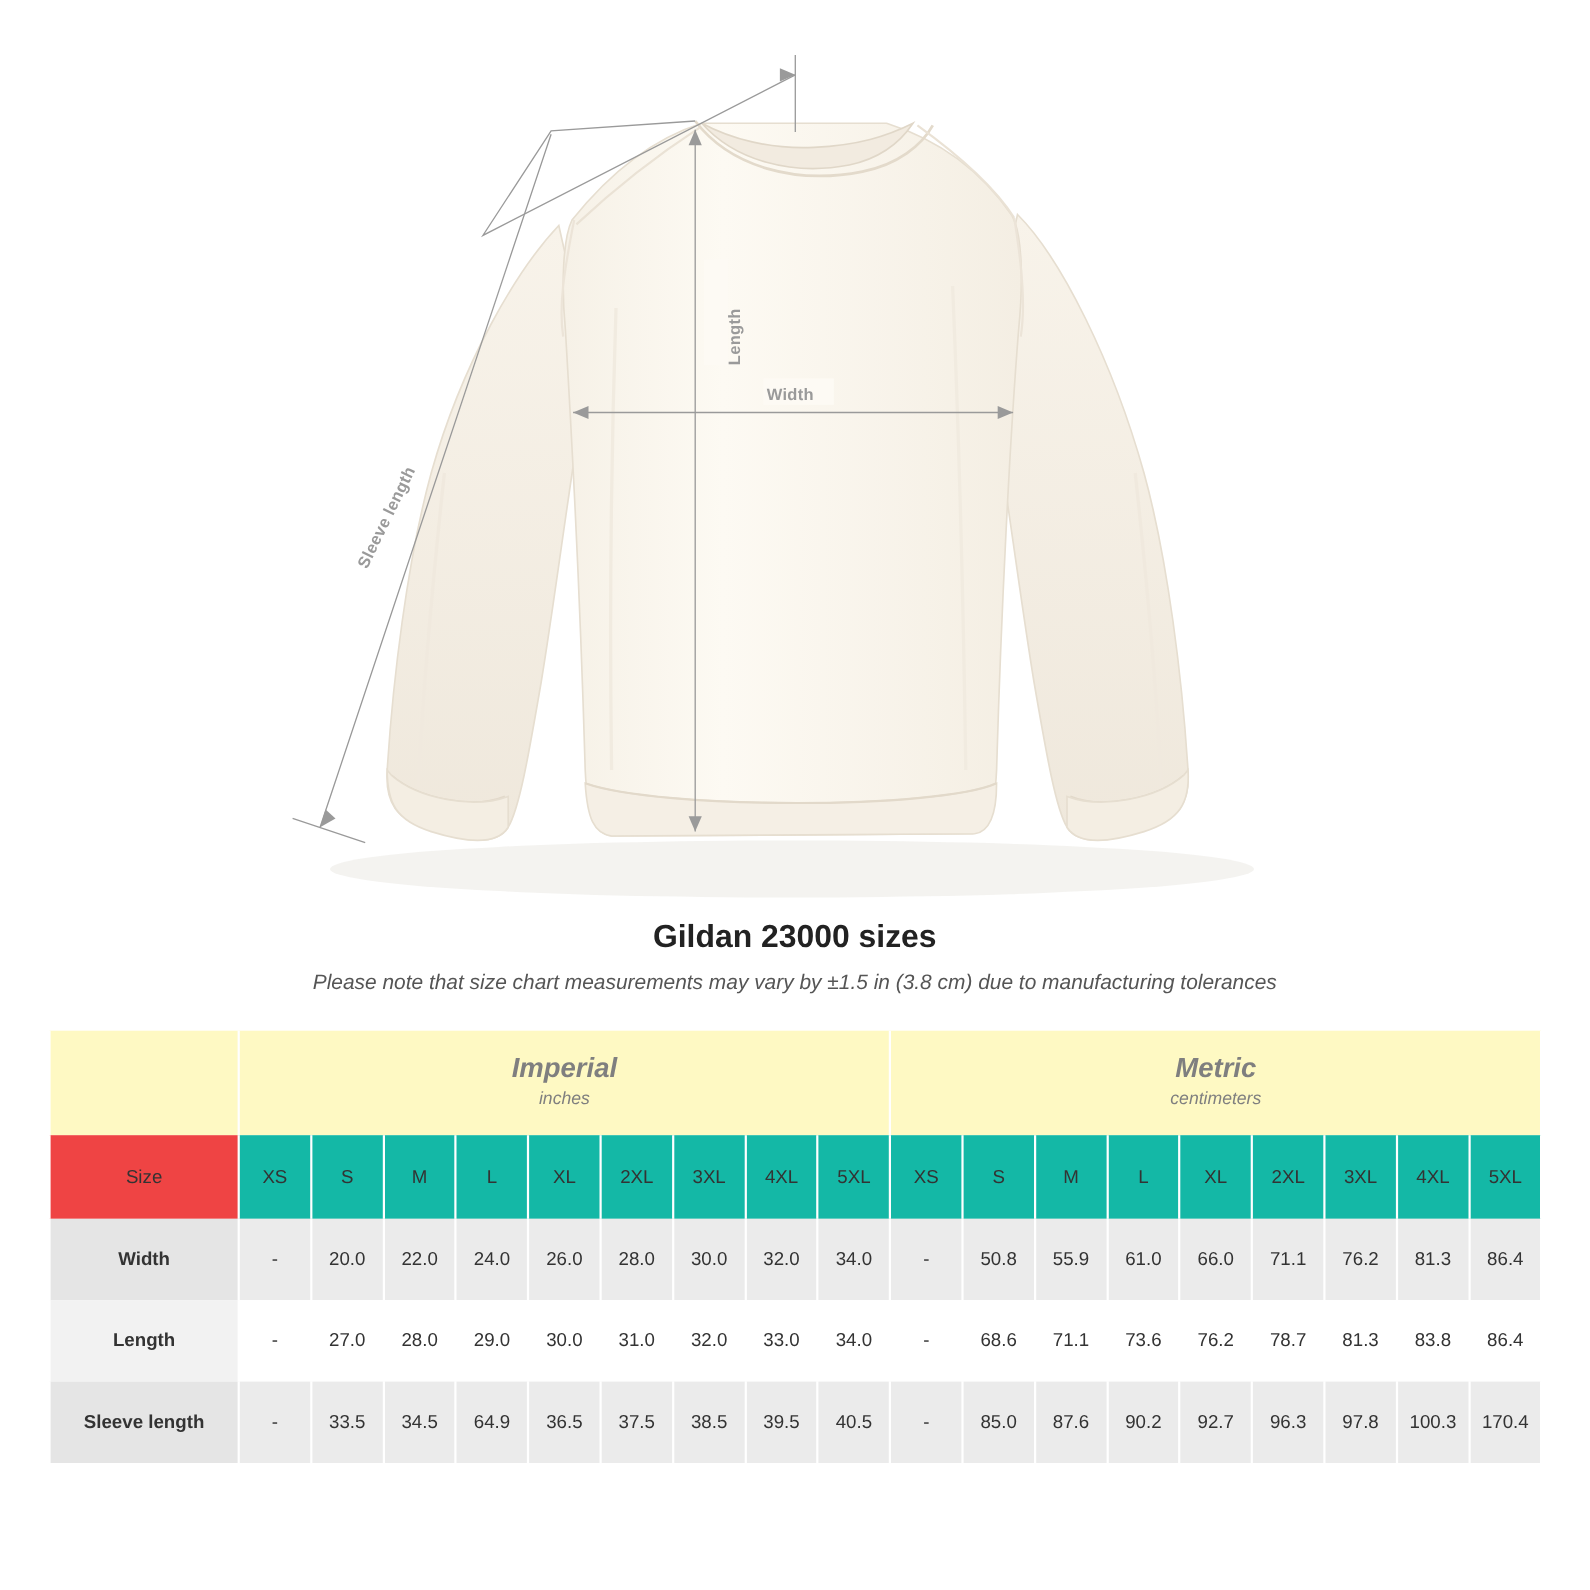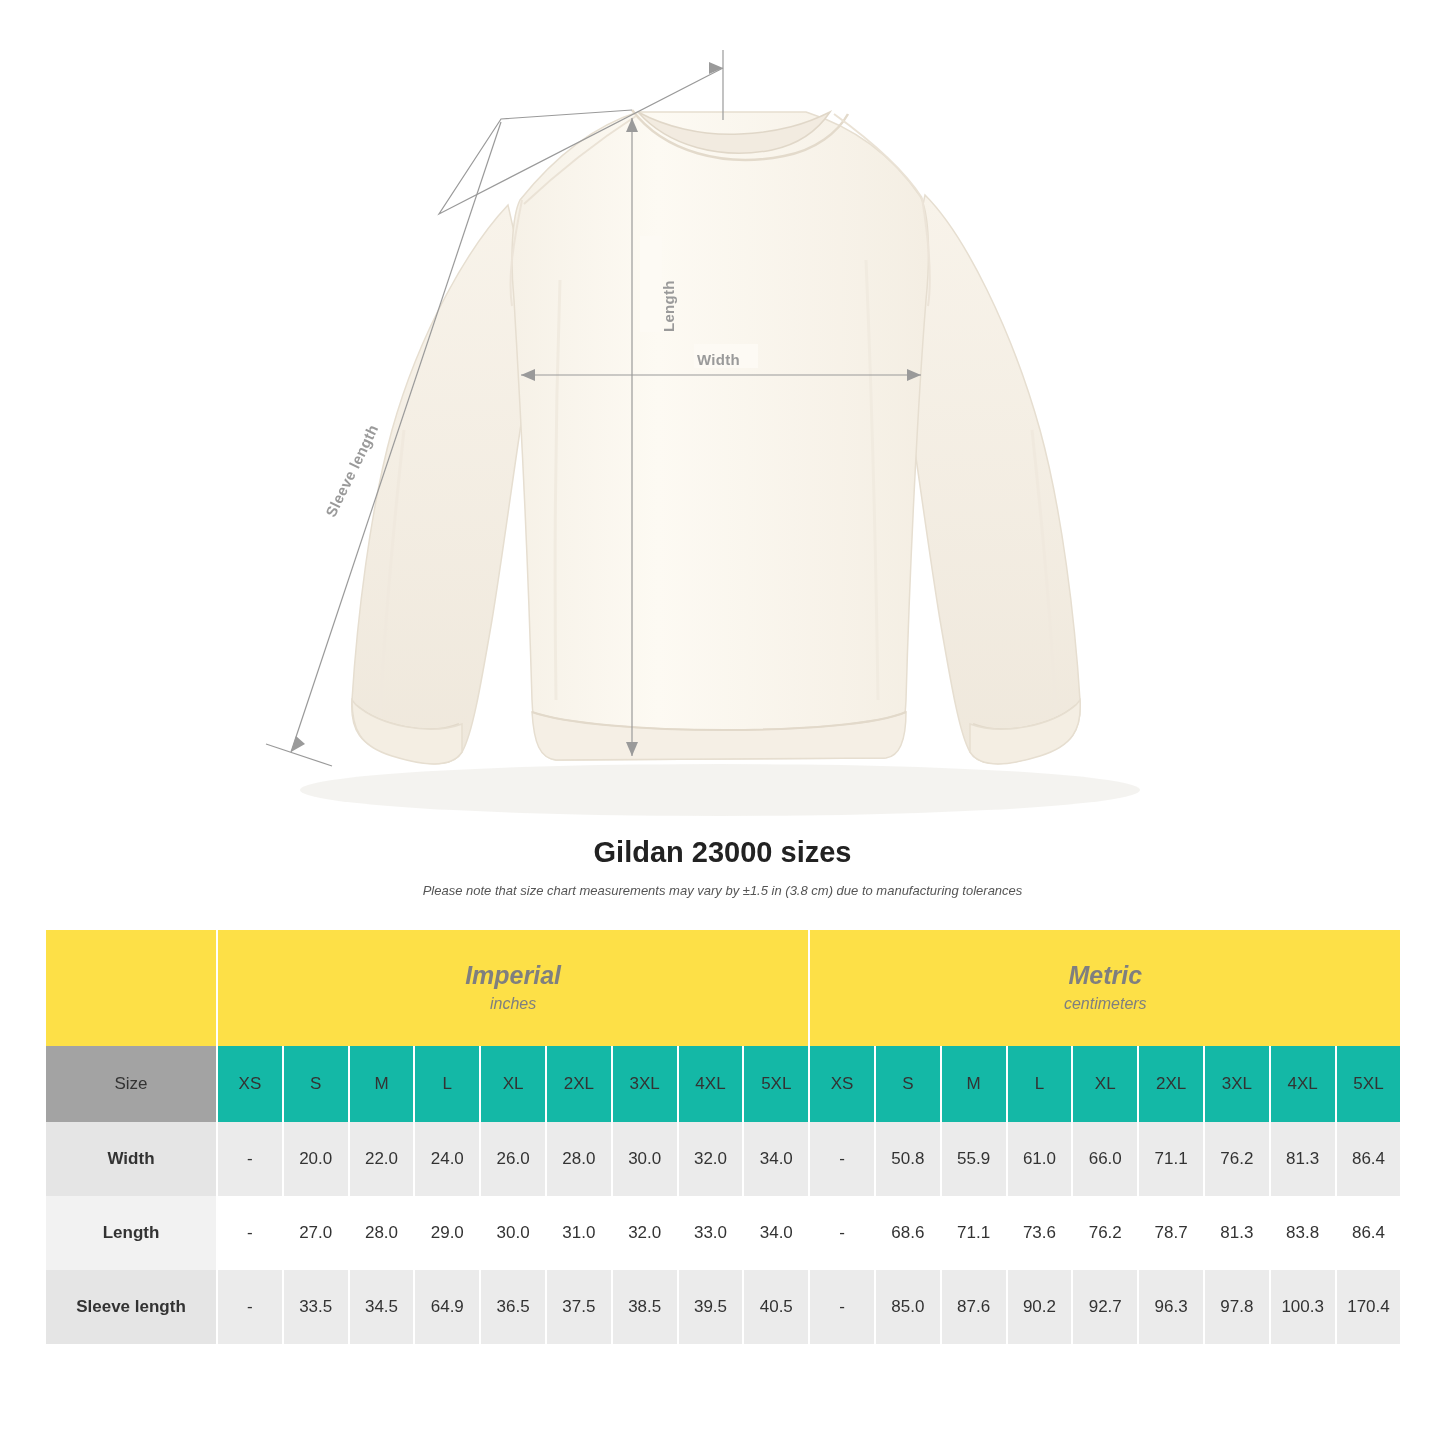--- a/index.html
+++ b/index.html
@@ -51,21 +51,21 @@
     text-align: center;
     margin-top: 6px;
   }
   .chart-title {
     font-size: 29px;
     font-weight: bold;
     color: #222222;
     margin: 0 0 14px 0;
   }
   .chart-note {
-    font-size: 13px;
+    font-size: 19px;
     font-style: italic;
     color: #555555;
     margin: 0;
   }
 
   
   .table-wrap {
     margin-top: 32px;
     padding: 0 44px;
     box-sizing: border-box;
@@ -78,23 +78,23 @@
   table.size-table td,
   table.size-table th {
     padding: 0;
     text-align: center;
     font-size: 17px;
     color: #333333;
     font-weight: normal;
   }
 
   .unit-head td {
-    height: 116px;
+    height: 95px;
     vertical-align: middle;
-    background: #fde047;
+    background: #fef9c3;
   }
   .unit-title {
     font-size: 25px;
     font-style: italic;
     font-weight: bold;
     color: #7f7f7f;
     line-height: 1.25;
   }
   .unit-sub {
     font-size: 16px;
@@ -104,21 +104,21 @@
   }
 
   .head-row td {
     height: 76px;
     background: #14b8a6;
     font-weight: bold;
     font-size: 17px;
     color: #333;
   }
   .head-row td.label-cell {
-    background: #a3a3a3;
+    background: #ef4444;
   }
 
   tr.data-row td {
     height: 74px;
     background: #ffffff;
   }
   tr.data-row.alt td {
     background: #ebebeb;
   }
   tr.data-row td.label-cell {

